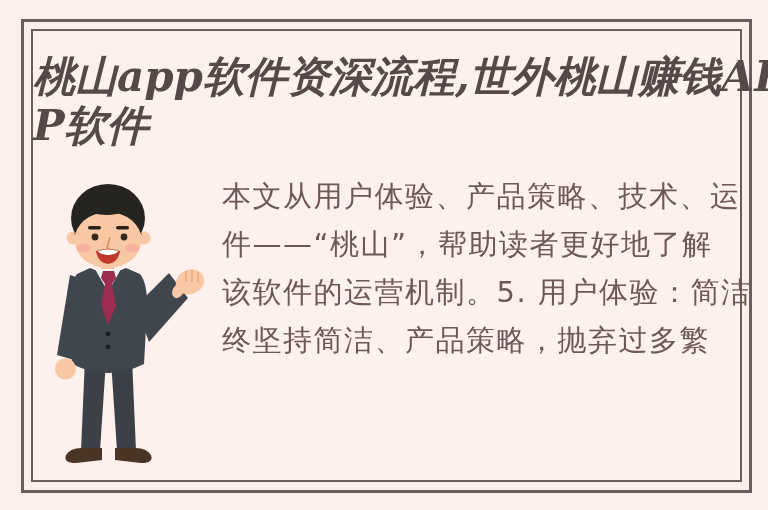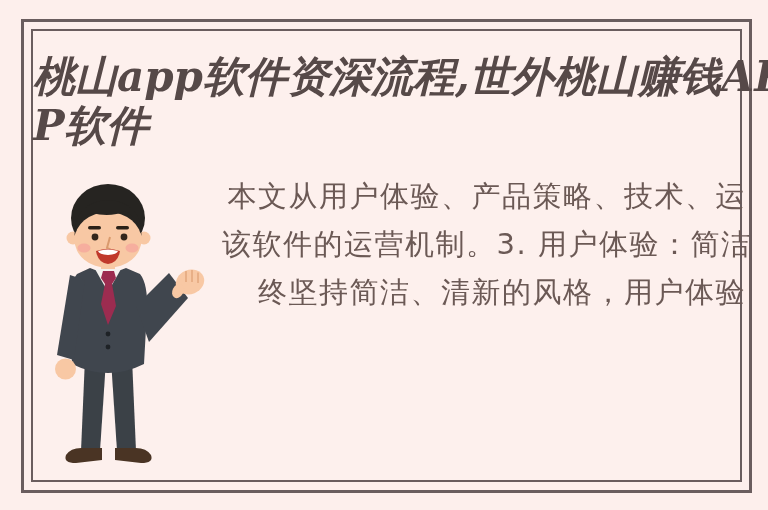--- a/index.html
+++ b/index.html
@@ -55,21 +55,21 @@
   .body-text {
     position: absolute;
     left: 222px; top: 172px;
     width: 524px;
     font-size: 29px;
     line-height: 48px;
     color: #6b5955;
     letter-spacing: 1.5px;
     z-index: 2;
   }
-  .body-line { white-space: nowrap; text-align: right; }
+  .body-line { white-space: nowrap; }
 </style>
 </head>
 <body>
 
 <div class="page">
 
   <div class="frame-outer"></div>
   <div class="frame-inner"></div>
 
   <div class="title">
@@ -127,17 +127,18 @@
         <ellipse cx="44" cy="90" rx="6.5" ry="4.5" opacity="0.8" fill="#f5a79c"></ellipse>
         <ellipse cx="92" cy="90" rx="6.5" ry="4.5" opacity="0.8" fill="#f5a79c"></ellipse>
         <path d="M56,93 Q68,89 80,93 Q78,105 68,106 Q58,105 56,93 Z" fill="#c0392c"></path>
         <path d="M58,93 Q68,90 78,93 Q77,96.5 68,97 Q59,96.5 58,93 Z" fill="#ffffff"></path>
       </g>
     </svg>
   </div>
 
   <div class="body-text">
     <div class="body-line">本文从用户体验、产品策略、技术、运</div>
-    <div class="body-line">该软件的运营机制。3. 用户体验：简洁</div>
-    <div class="body-line">终坚持简洁、清新的风格，用户体验</div>
+    <div class="body-line">件——“桃山”，帮助读者更好地了解</div>
+    <div class="body-line">该软件的运营机制。5. 用户体验：简洁</div>
+    <div class="body-line">终坚持简洁、产品策略，抛弃过多繁</div>
   </div>
 
 </div>
 
 </body></html>

